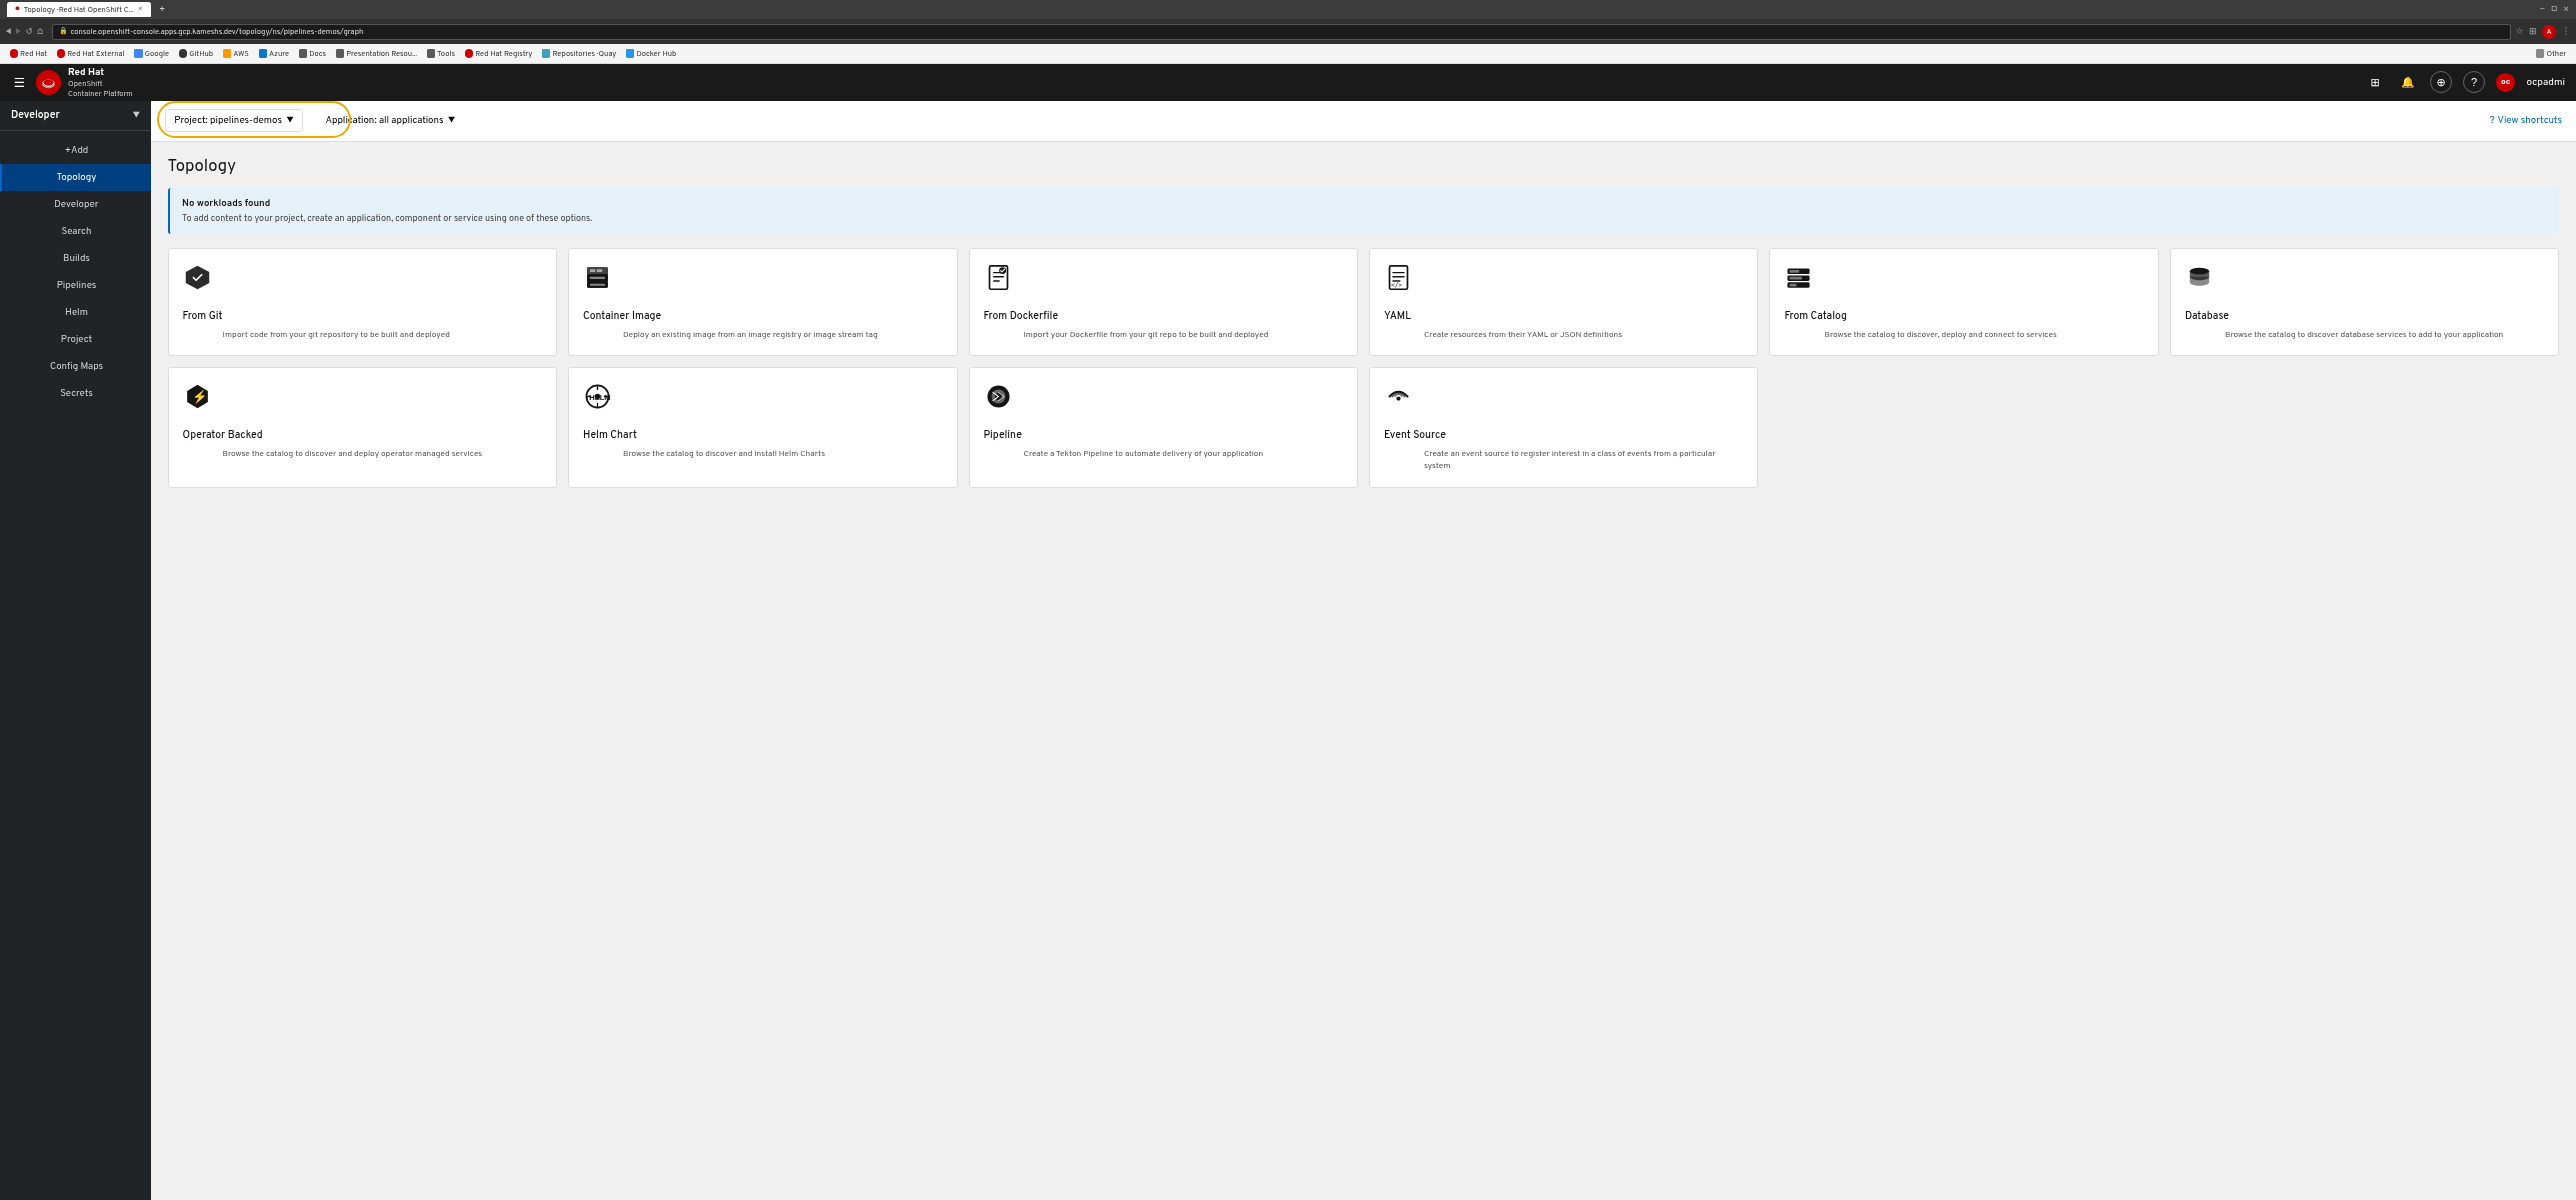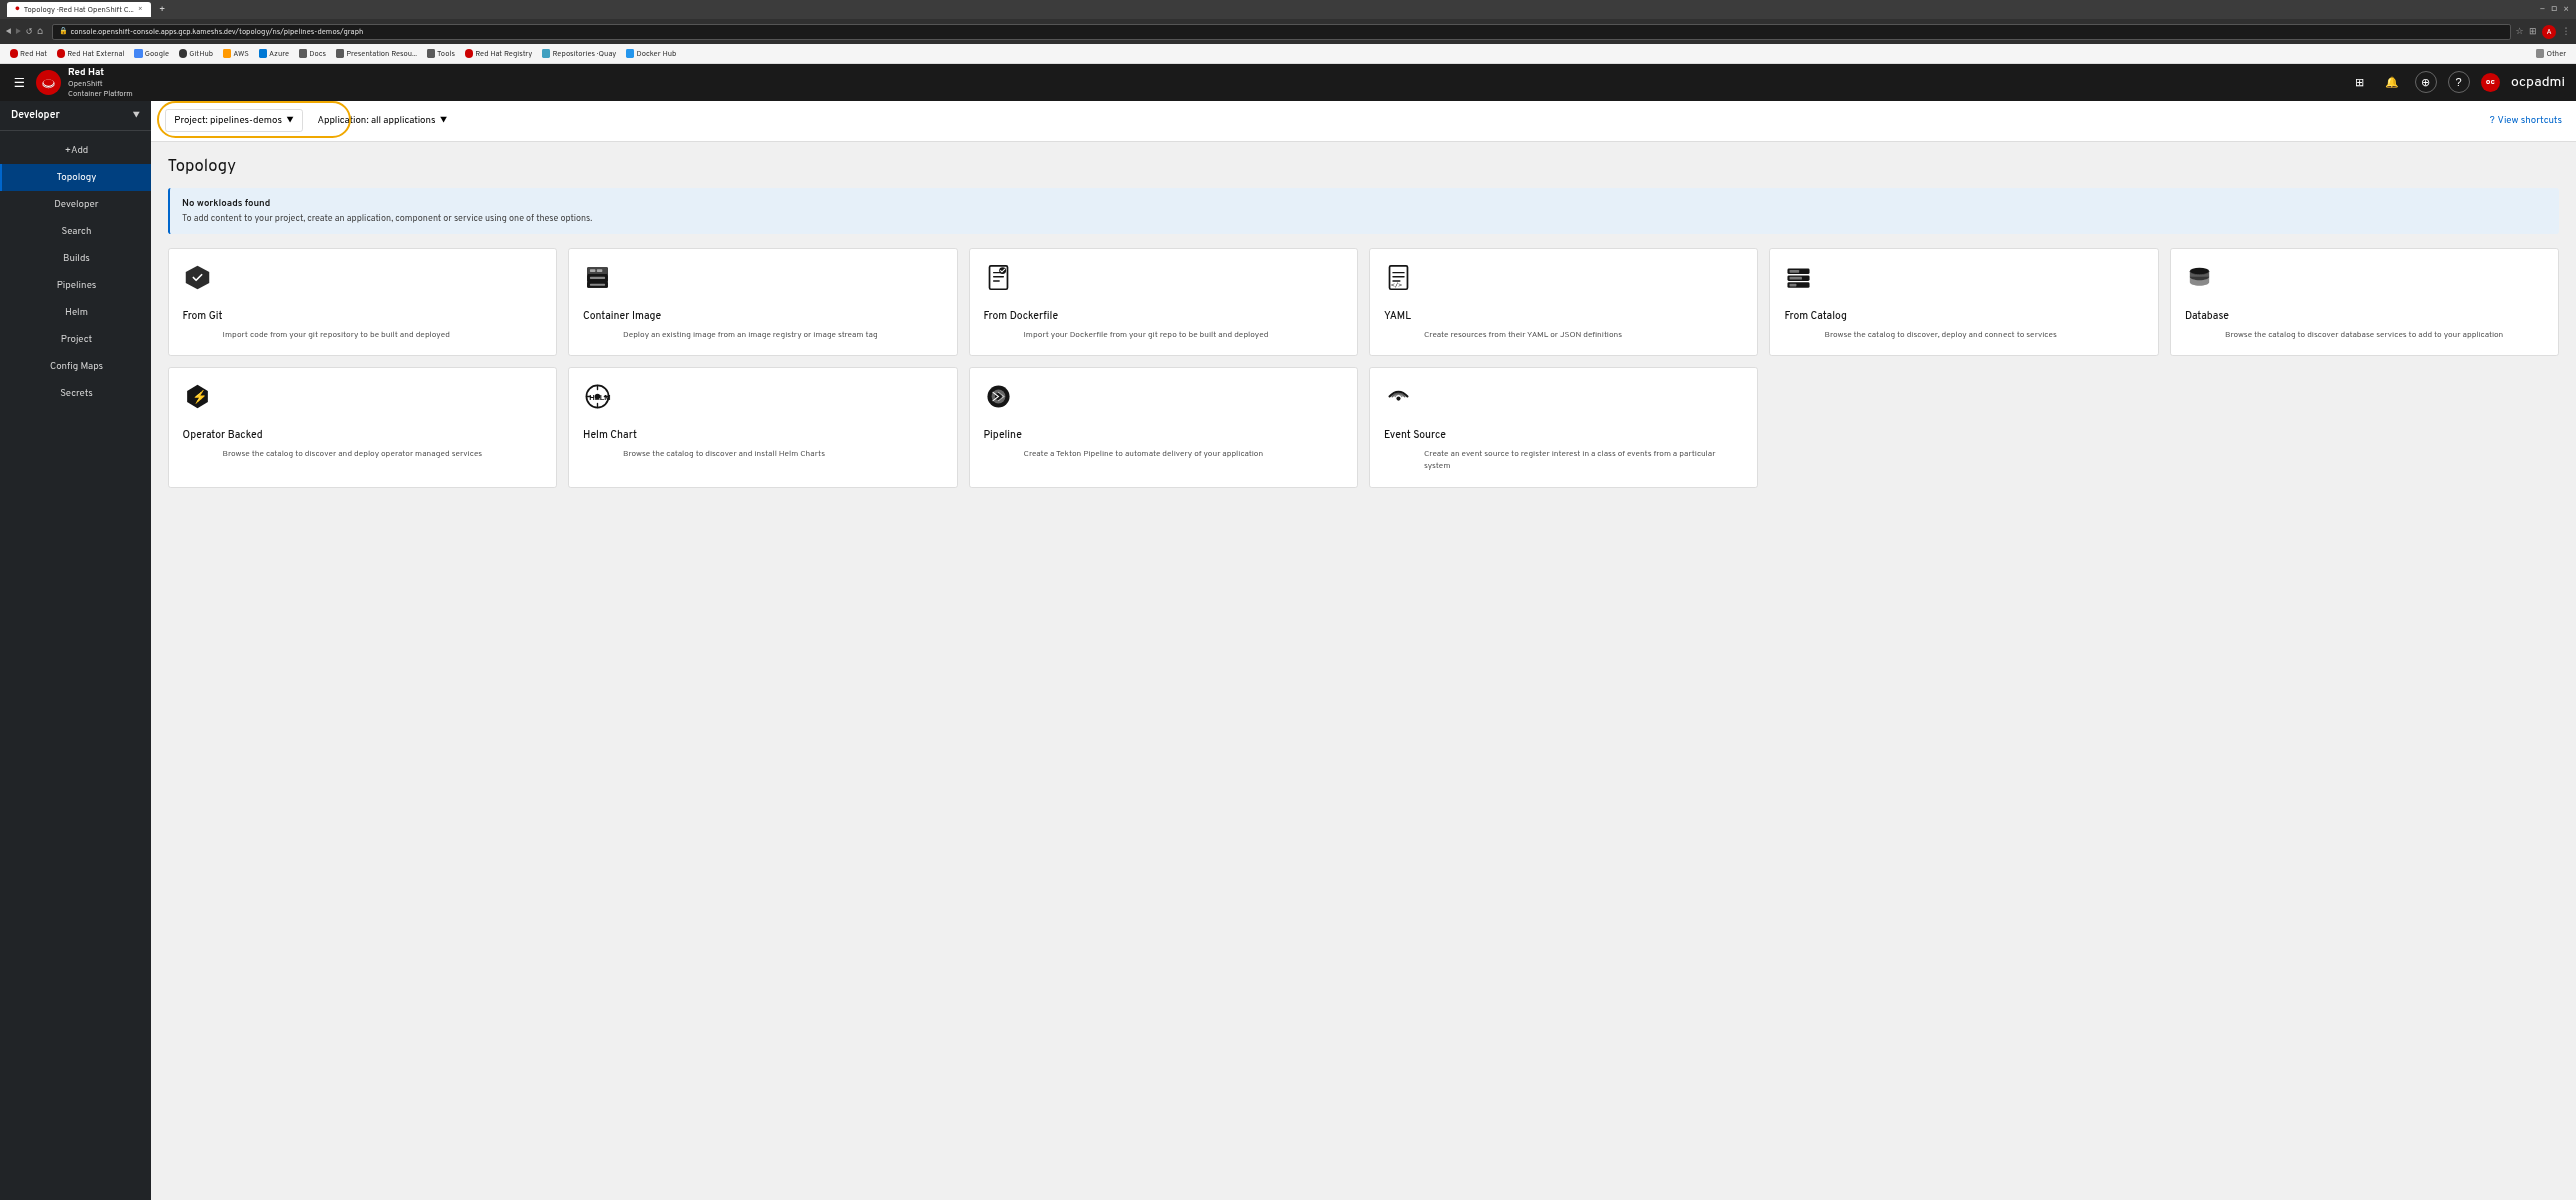--- a/index.html
+++ b/index.html
@@ -31,38 +31,38 @@
     .hamburger-btn { color: #fff; font-size: 12.5px; cursor: pointer; background: none; border: none; padding: 2.8px; }
     .brand-logo { display: flex; align-items: center; gap: 7px; }
     .rh-logo-svg { width: 25px; height: 25px; }
     .brand-text { color: #fff; }
     .brand-text .line1 { font-weight: 700; font-size: 9.7px; }
     .brand-text .line2 { font-size: 7.6px; color: #ccc; }
     .brand-text .line3 { font-size: 7.6px; color: #ccc; }
     .header-right { display: flex; align-items: center; gap: 11px; }
     .header-icon-btn { background: none; border: none; color: #fff; font-size: 11px; cursor: pointer; width: 22px; height: 22px; display: flex; align-items: center; justify-content: center; border-radius: 50%; }
     .user-badge { background: #c00; color: #fff; border-radius: 50%; width: 19.4px; height: 19.4px; display: flex; align-items: center; justify-content: center; font-size: 8.3px; font-weight: 700; cursor: pointer; }
-    .username { color: #fff; font-size: 14px; cursor: pointer; }
+    .username { color: #fff; font-size: 10px; cursor: pointer; }
 
     
     .app-layout { display: flex; height: calc(100vh - 82px); }
 
     
     .sidebar { background: #212427; width: 151px; min-width: 151px; color: #fff; display: flex; flex-direction: column; overflow-y: auto; }
     .perspective-selector { display: flex; align-items: center; justify-content: space-between; padding: 8.3px 11px; border-bottom: 0.7px solid #3c3f42; cursor: pointer; }
     .sidebar-nav { flex: 1; padding: 5.5px 0; }
     .nav-item { display: flex; align-items: center; padding: 7px 11px; cursor: pointer; color: #d2d2d2; font-size: 9.7px; border-left: 2.1px solid transparent; justify-content: center; }
     .nav-item.active { background: #004080; color: #fff; border-left: 2.1px solid #06c; }
     .nav-item.add-item { font-size: 9.7px; }
 
     
     .main-content { flex: 1; background: #f0f0f0; overflow-y: auto; display: flex; flex-direction: column; }
 
     
-    .project-bar { background: #fff; padding: 8.3px 14px; display: flex; align-items: center; gap: 6px; border-bottom: 0.7px solid #ddd; position: relative; }
+    .project-bar { background: #fff; padding: 8.3px 14px; display: flex; align-items: center; gap: 14px; border-bottom: 0.7px solid #ddd; position: relative; }
     .project-selector { display: flex; align-items: center; gap: 4.2px; padding: 4.2px 8.3px; border: 0.7px solid #ddd; border-radius: 2.8px; background: #fff; cursor: pointer; font-size: 9.7px; }
     .app-selector { display: flex; align-items: center; gap: 4.2px; padding: 4.2px 8.3px; cursor: pointer; font-size: 9.7px; }
     .view-shortcuts-link { margin-left: auto; color: #06c; font-size: 9.7px; cursor: pointer; display: flex; align-items: center; gap: 2.8px; }
 
     
     .page-content { padding: 14px 16.6px; flex: 1; }
     .page-title { font-size: 16.6px; font-weight: 400; margin-bottom: 11px; color: #151515; }
 
     
     .info-banner { background: #e6f0f9; border-left: 2.8px solid #06c; border-radius: 2.8px; padding: 9.7px 12.5px; margin-bottom: 14px; }

